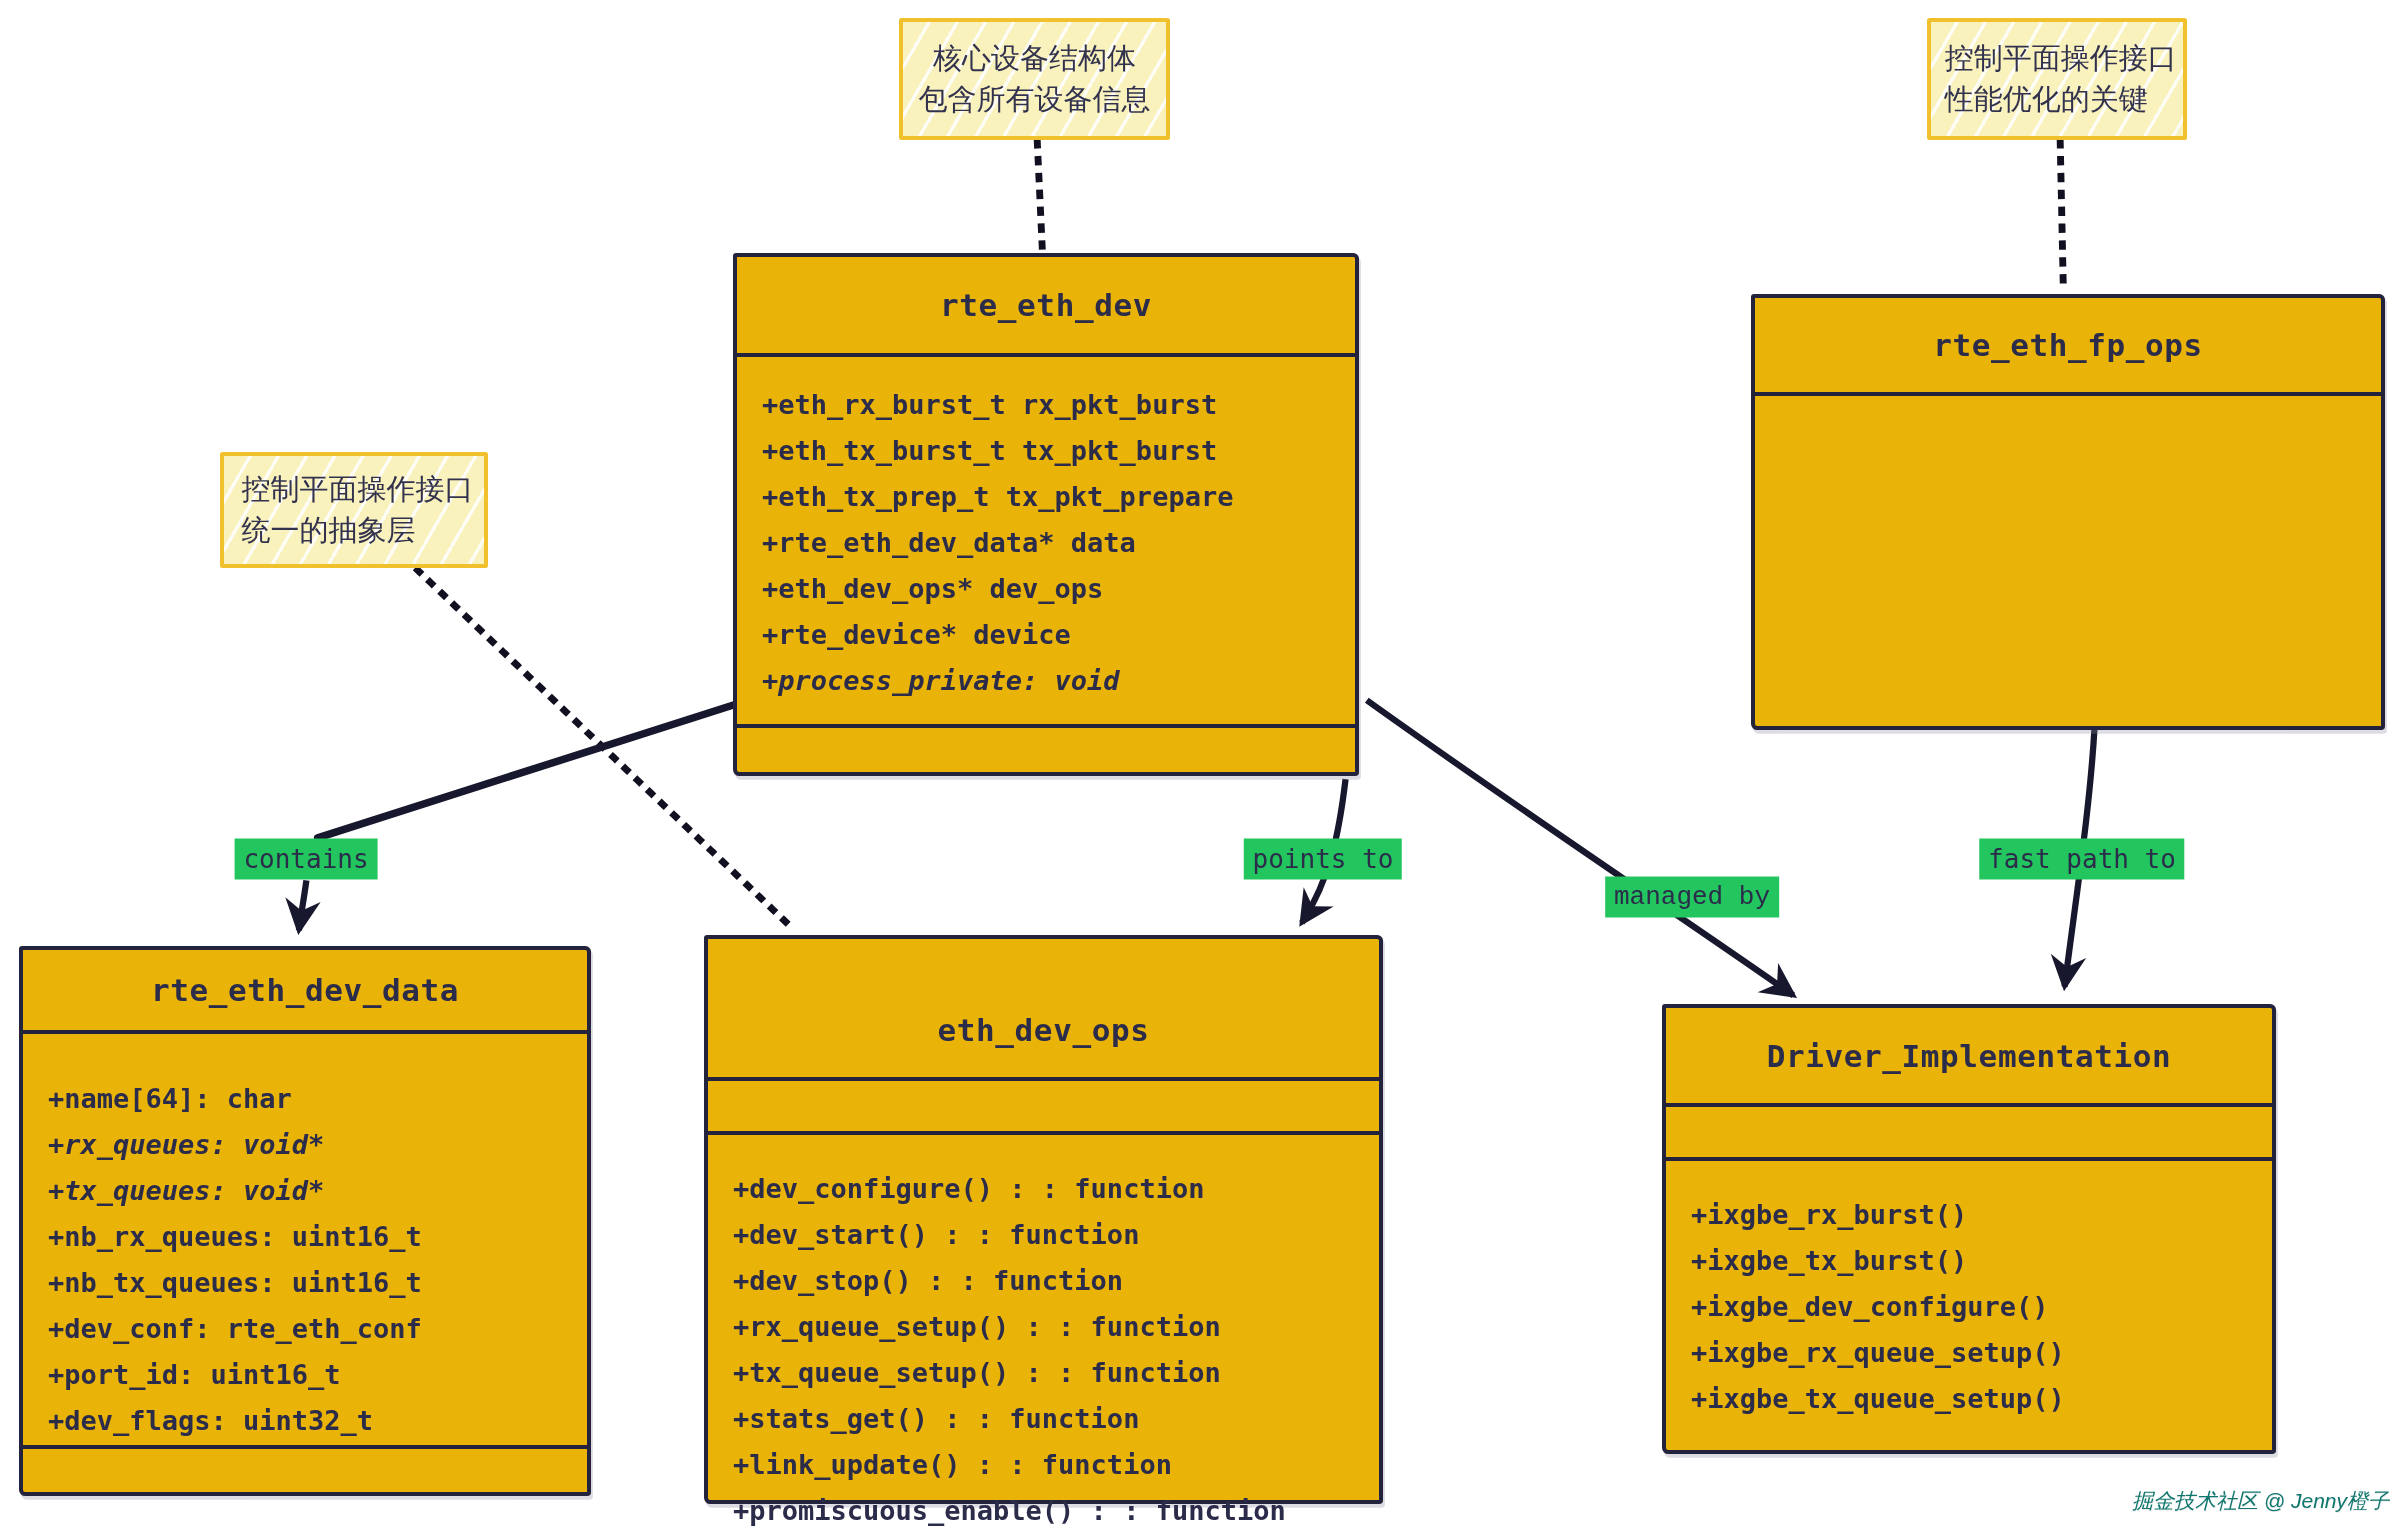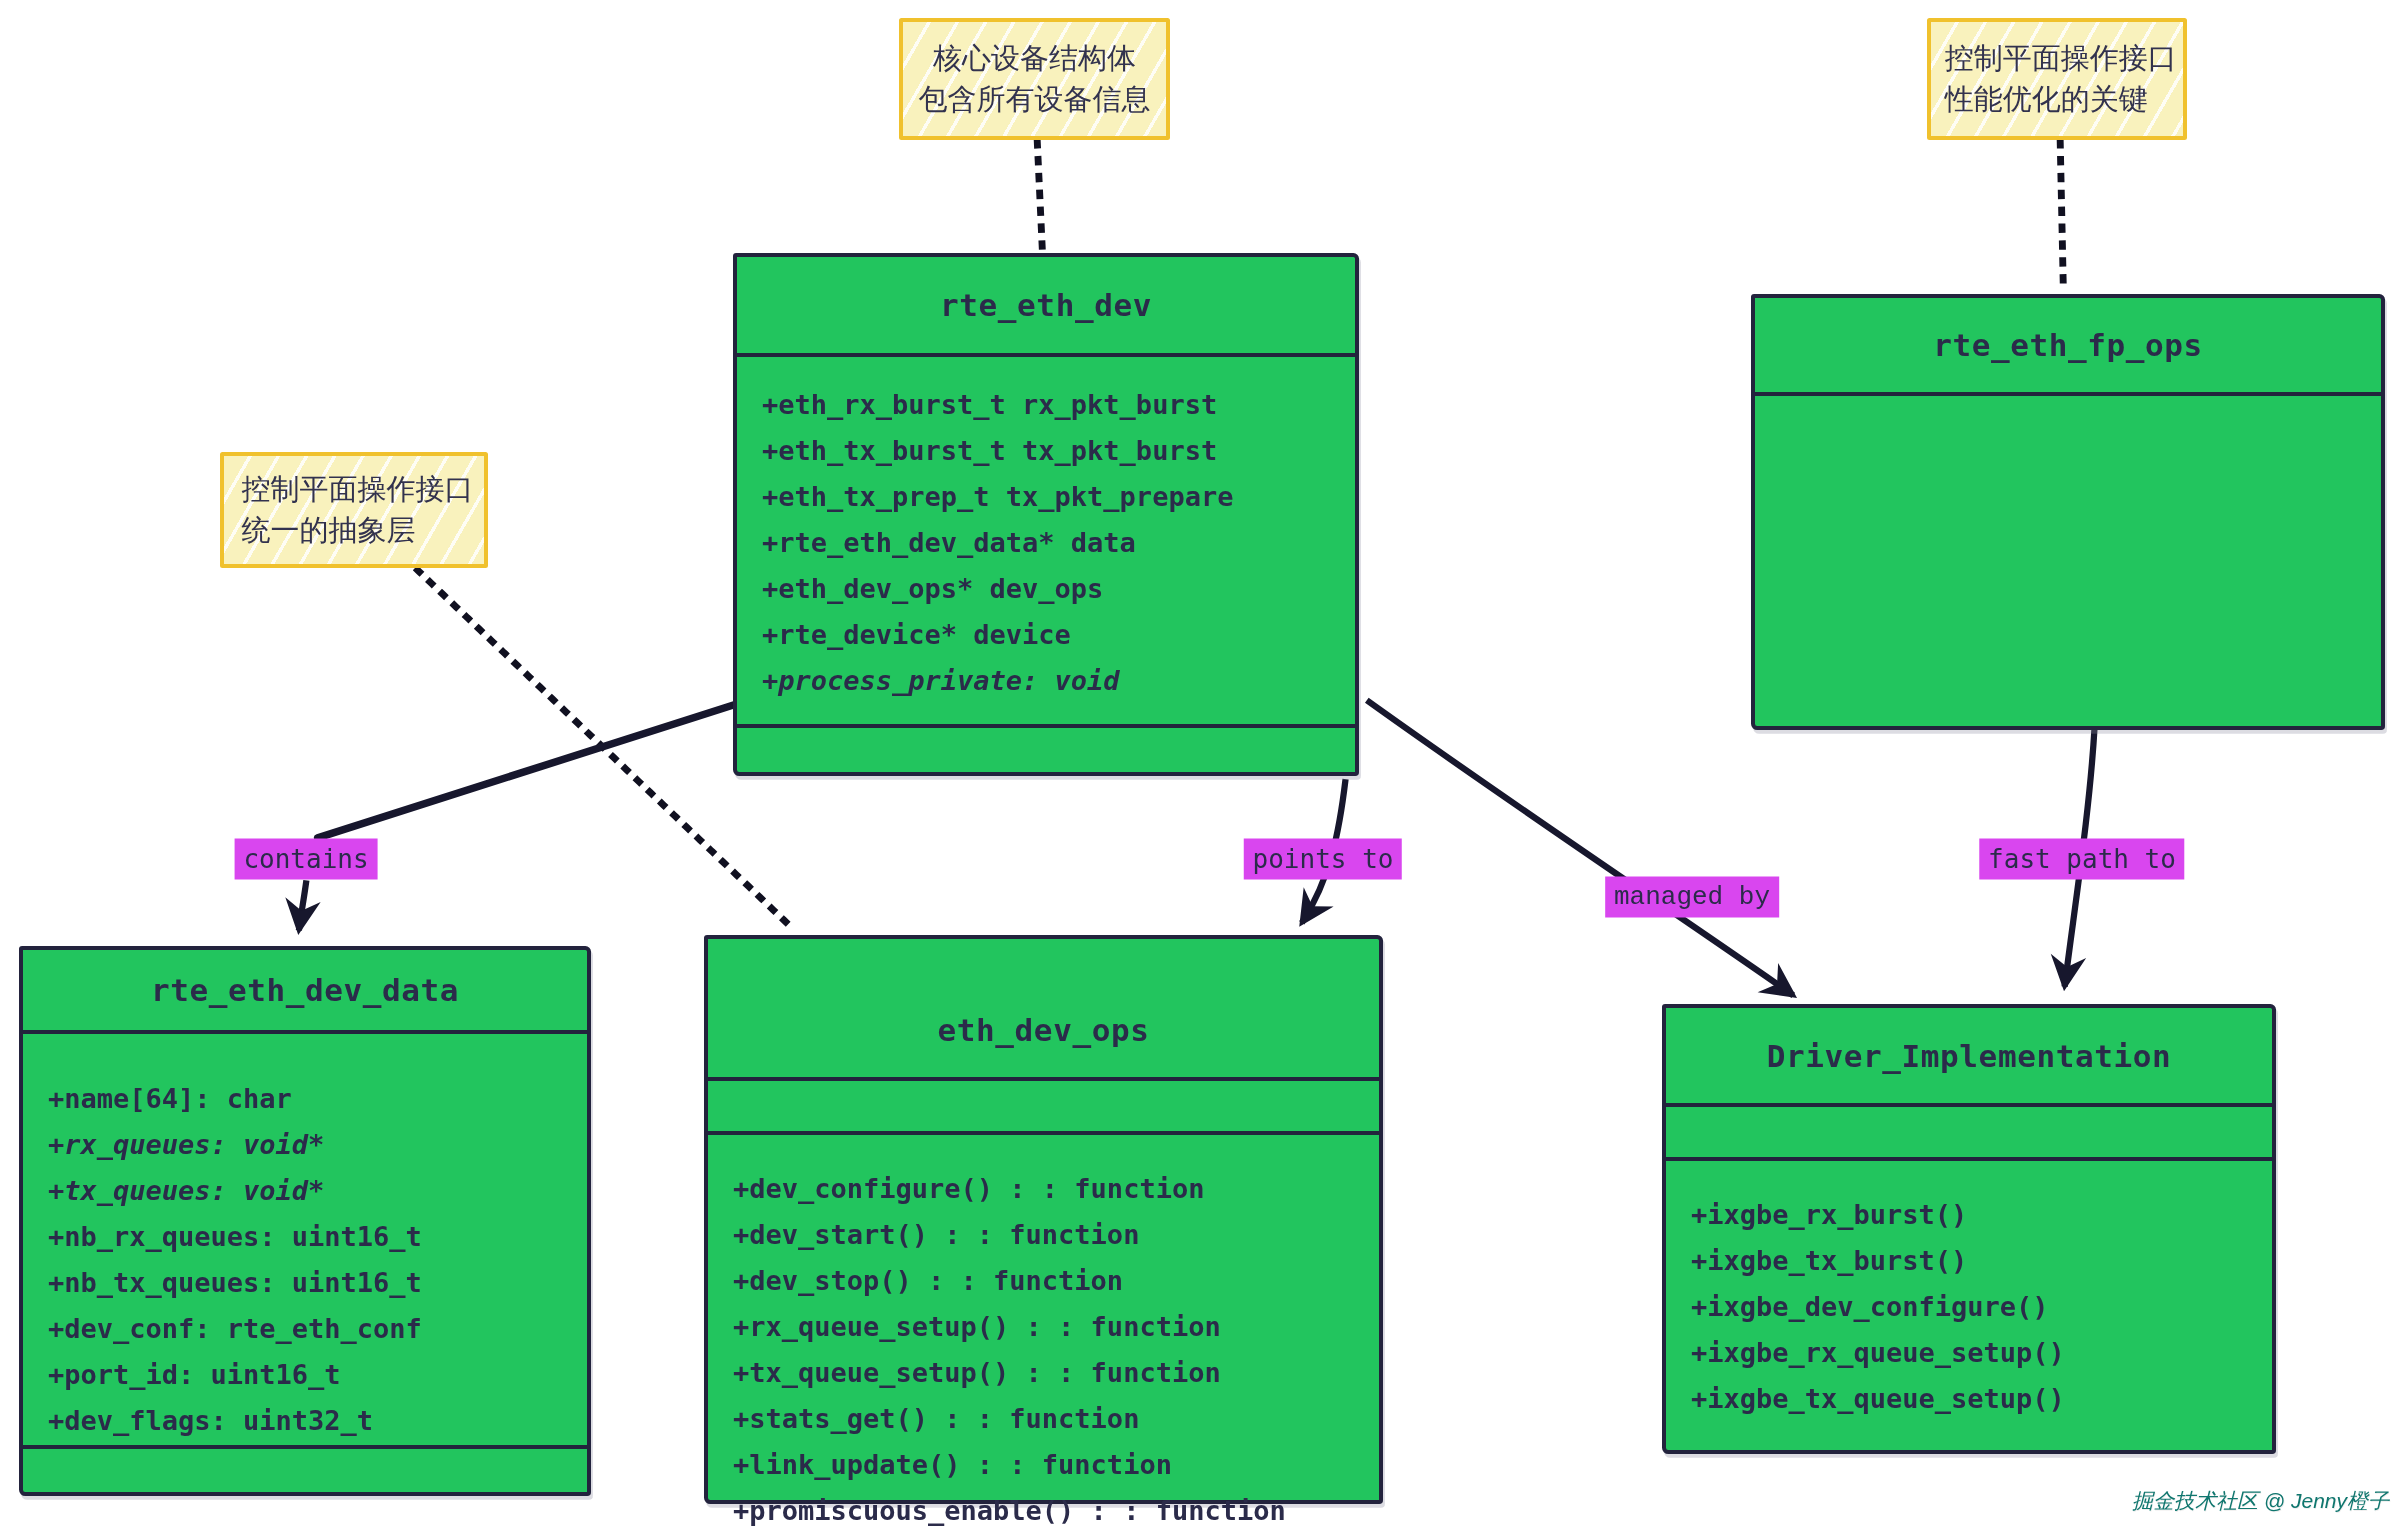--- a/index.html
+++ b/index.html
@@ -4,41 +4,41 @@
 <style>
   html,body{margin:0;padding:0;background:#ffffff;}
   #canvas{position:relative;width:2401px;height:1530px;background:#ffffff;overflow:hidden;
           font-family:"DejaVu Sans Mono",monospace;color:#2b2b4a;}
 
   
   #connectors{position:absolute;left:0;top:0;z-index:1;pointer-events:none;}
 
   
   .uml{position:absolute;z-index:2;display:flex;flex-direction:column;box-sizing:border-box;
-       background:#22c55e;border:4.4px solid #23233d;border-radius:3.1px 5.6px 3.8px 6.3px;
+       background:#eab308;border:4.4px solid #23233d;border-radius:3.1px 5.6px 3.8px 6.3px;
        box-shadow:1.9px 3.8px 0 rgba(140,140,160,.30);}
   .c-title{flex:0 0 auto;display:flex;align-items:center;justify-content:center;
            border-bottom:4.4px solid #23233d;font-weight:bold;font-size:31px;letter-spacing:0.6px;}
   .c-rows{flex:0 0 auto;box-sizing:border-box;border-bottom:4.4px solid #23233d;
           padding-left:25px;padding-right:12.5px;font-size:27px;font-weight:bold;}
   .c-last{flex:1 1 auto;}
   .row{height:46px;display:flex;align-items:center;white-space:pre;}
   .row.italic{font-style:italic;}
 
   
   .note{position:absolute;z-index:2;box-sizing:border-box;border:4.4px solid #f0c12d;border-radius:2.5px;
         background-color:#f9f2bd;
         background-image:repeating-linear-gradient(120deg,rgba(255,255,255,0) 0 21px,rgba(255,255,255,.85) 21px 24.4px);
         display:flex;flex-direction:column;align-items:center;justify-content:center;
         font-family:"Liberation Sans","DejaVu Sans",sans-serif;
         font-size:29px;line-height:41px;color:#32324e;text-align:left;}
 
   
   .edge-label{position:absolute;z-index:3;transform:translate(-50%,-50%);
-              background:#d946ef;color:#2b2b4a;font-size:26px;line-height:41px;
+              background:#22c55e;color:#2b2b4a;font-size:26px;line-height:41px;
               padding:0 8.8px;white-space:pre;}
 
   
   #watermark{position:absolute;z-index:4;right:12px;top:1487px;
              font-family:"Liberation Sans","DejaVu Sans",sans-serif;font-size:21px;
              color:#0f766e;text-shadow:0.6px 0.6px 0 #efeeee;font-style:italic;}
 </style>
 </head>
 <body>
 

